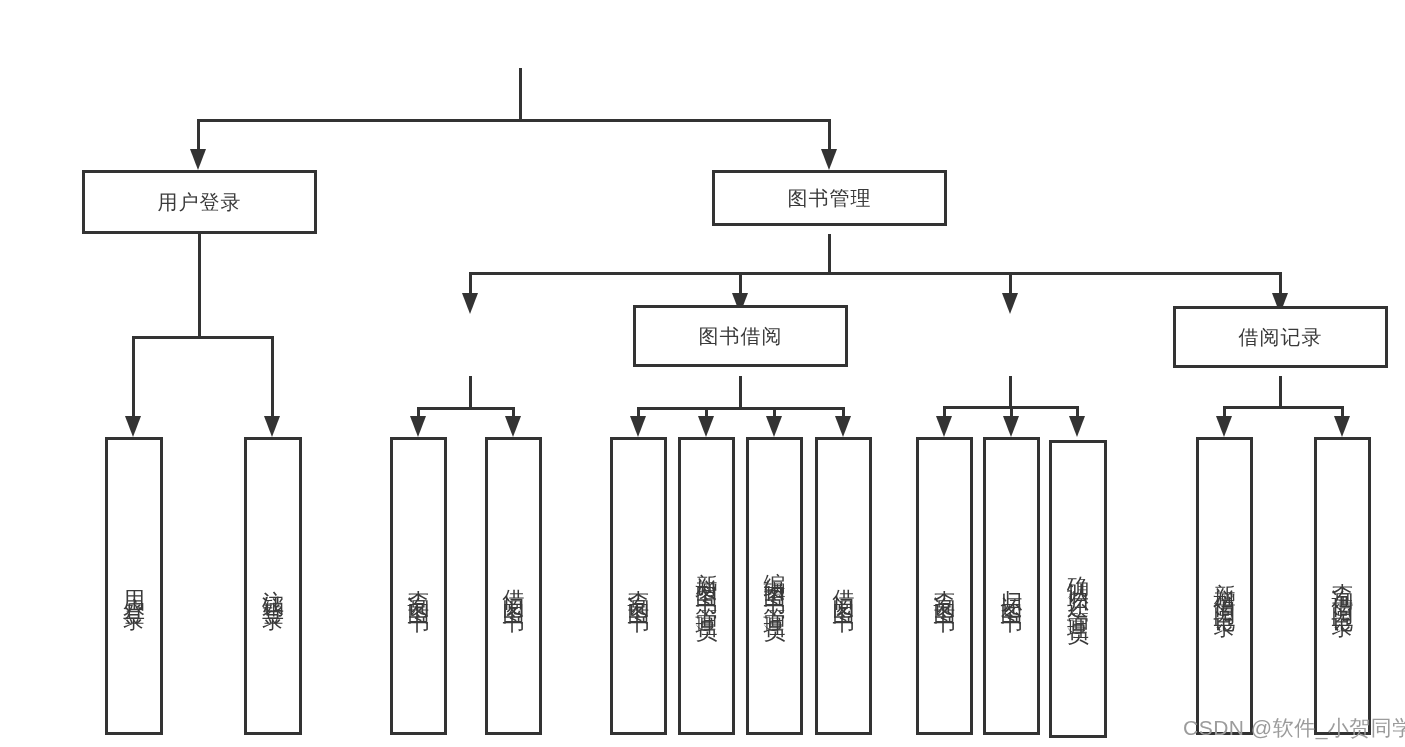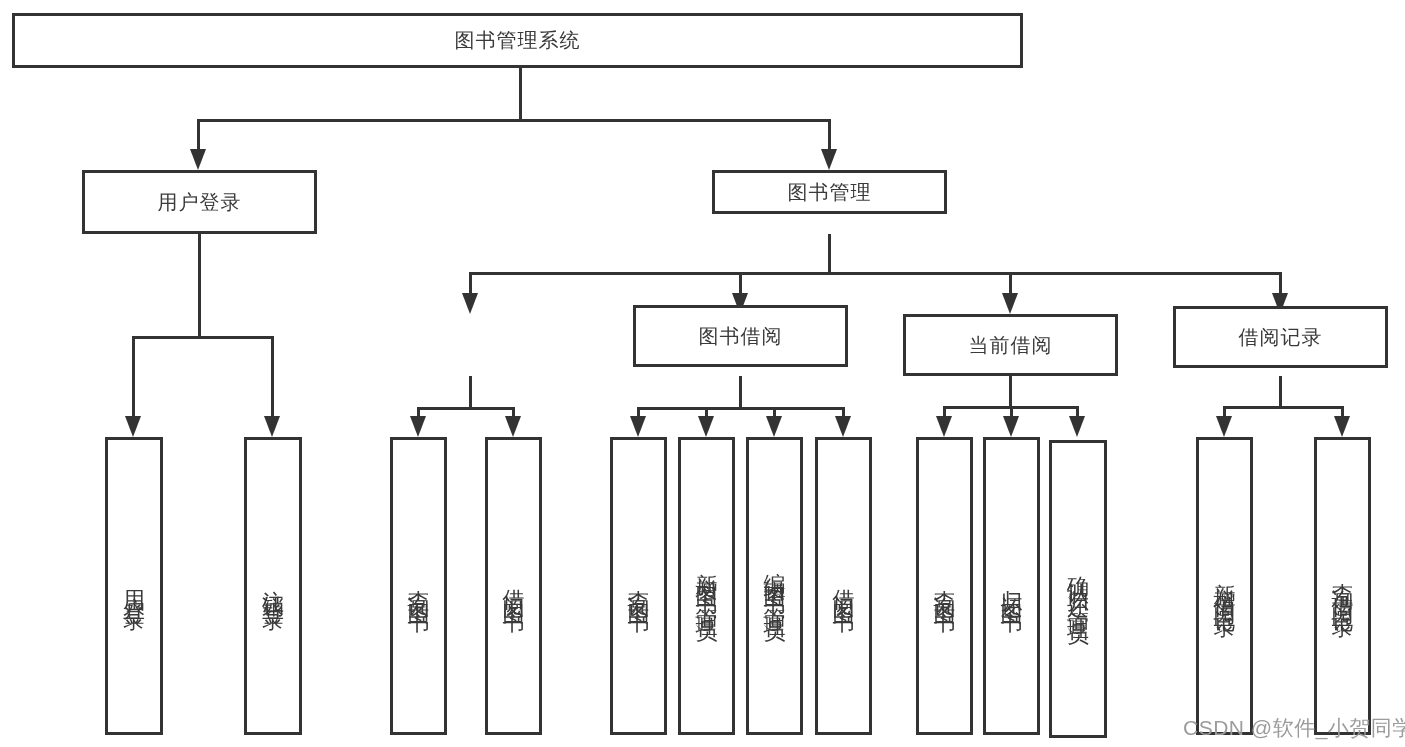--- a/index.html
+++ b/index.html
@@ -64,52 +64,50 @@
     letter-spacing: 0.5px;
     color: #9c9c9c;
     white-space: nowrap;
   }
 </style>
 </head>
 <body>
 
 <div id="canvas">
 
-  <div class="box" style="left:12px; top:13px; width:1011px; height:55px;">图书管理系统</div>
 
   <div class="ln" style="left:519px; top:68px; width:3px; height:54px;"></div>
   <div class="ln" style="left:197px; top:119px; width:634px; height:3px;"></div>
   <div class="ln" style="left:197px; top:119px; width:3px; height:33px;"></div>
   <div class="ln" style="left:828px; top:119px; width:3px; height:33px;"></div>
   <div class="ah" style="left:190px; top:149px;"></div>
   <div class="ah" style="left:821px; top:149px;"></div>
 
   <div class="box" style="left:82px; top:170px; width:235px; height:64px;">用户登录</div>
-  <div class="box" style="left:712px; top:170px; width:235px; height:44px;">图书管理</div>
+  <div class="box" style="left:712px; top:170px; width:235px; height:56px;">图书管理</div>
 
   <div class="ln" style="left:198px; top:234px; width:3px; height:105px;"></div>
   <div class="ln" style="left:132px; top:336px; width:142px; height:3px;"></div>
   <div class="ln" style="left:132px; top:336px; width:3px; height:83px;"></div>
   <div class="ln" style="left:271px; top:336px; width:3px; height:83px;"></div>
   <div class="ah" style="left:125px; top:416px;"></div>
   <div class="ah" style="left:264px; top:416px;"></div>
 
   <div class="ln" style="left:828px; top:234px; width:3px; height:41px;"></div>
   <div class="ln" style="left:469px; top:272px; width:813px; height:3px;"></div>
   <div class="ln" style="left:469px; top:272px; width:3px; height:24px;"></div>
   <div class="ln" style="left:739px; top:272px; width:3px; height:24px;"></div>
   <div class="ln" style="left:1009px; top:272px; width:3px; height:24px;"></div>
   <div class="ln" style="left:1279px; top:272px; width:3px; height:24px;"></div>
   <div class="ah" style="left:462px; top:293px;"></div>
   <div class="ah" style="left:732px; top:293px;"></div>
   <div class="ah" style="left:1002px; top:293px;"></div>
   <div class="ah" style="left:1272px; top:293px;"></div>
 
   <div class="box" style="left:633px; top:305px; width:215px; height:62px;">图书借阅</div>
-  <div class="box" style="left:903px; top:314px; width:215px; height:62px;">当前借阅</div>
   <div class="box" style="left:1173px; top:306px; width:215px; height:62px;">借阅记录</div>
 
   <div class="ln" style="left:469px; top:376px; width:3px; height:34px;"></div>
   <div class="ln" style="left:417px; top:407px; width:98px; height:3px;"></div>
   <div class="ln" style="left:417px; top:407px; width:3px; height:12px;"></div>
   <div class="ln" style="left:512px; top:407px; width:3px; height:12px;"></div>
   <div class="ah" style="left:410px; top:416px;"></div>
   <div class="ah" style="left:505px; top:416px;"></div>
 
   <div class="ln" style="left:739px; top:376px; width:3px; height:34px;"></div>

